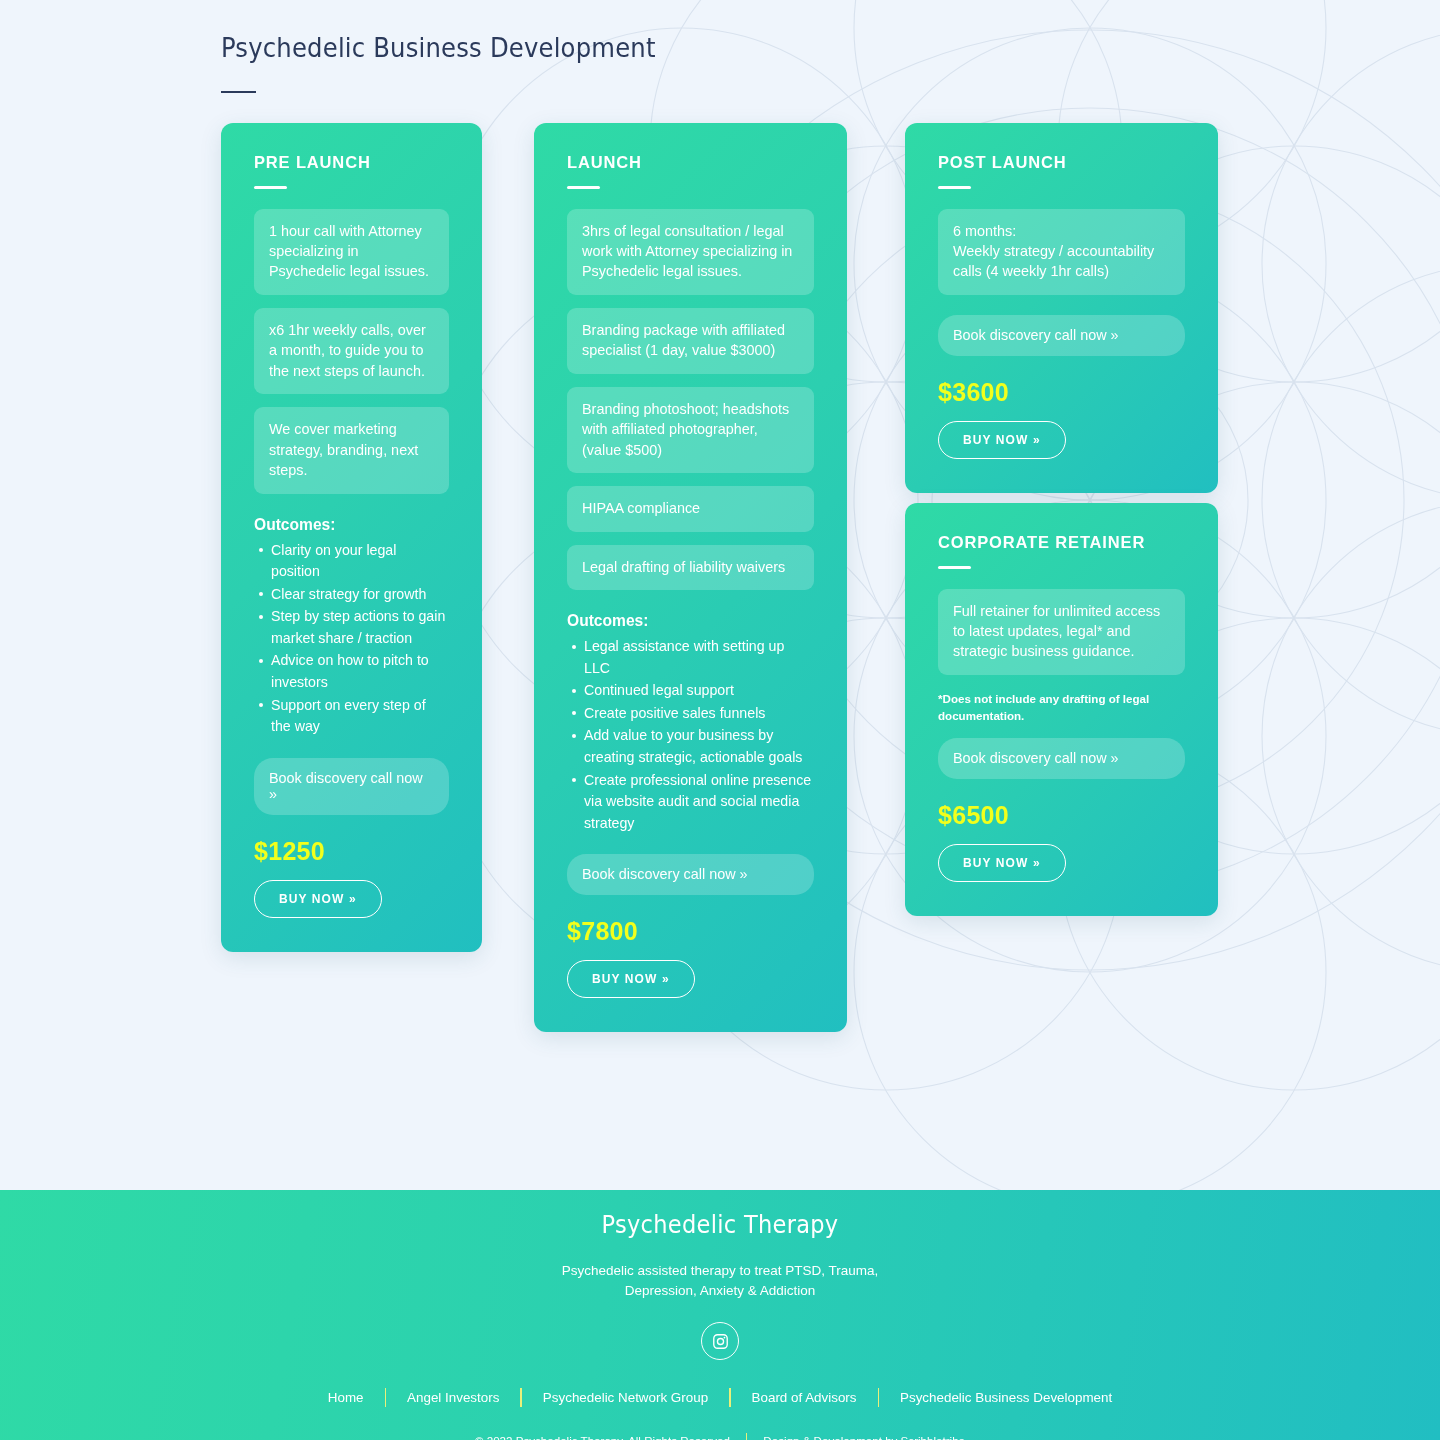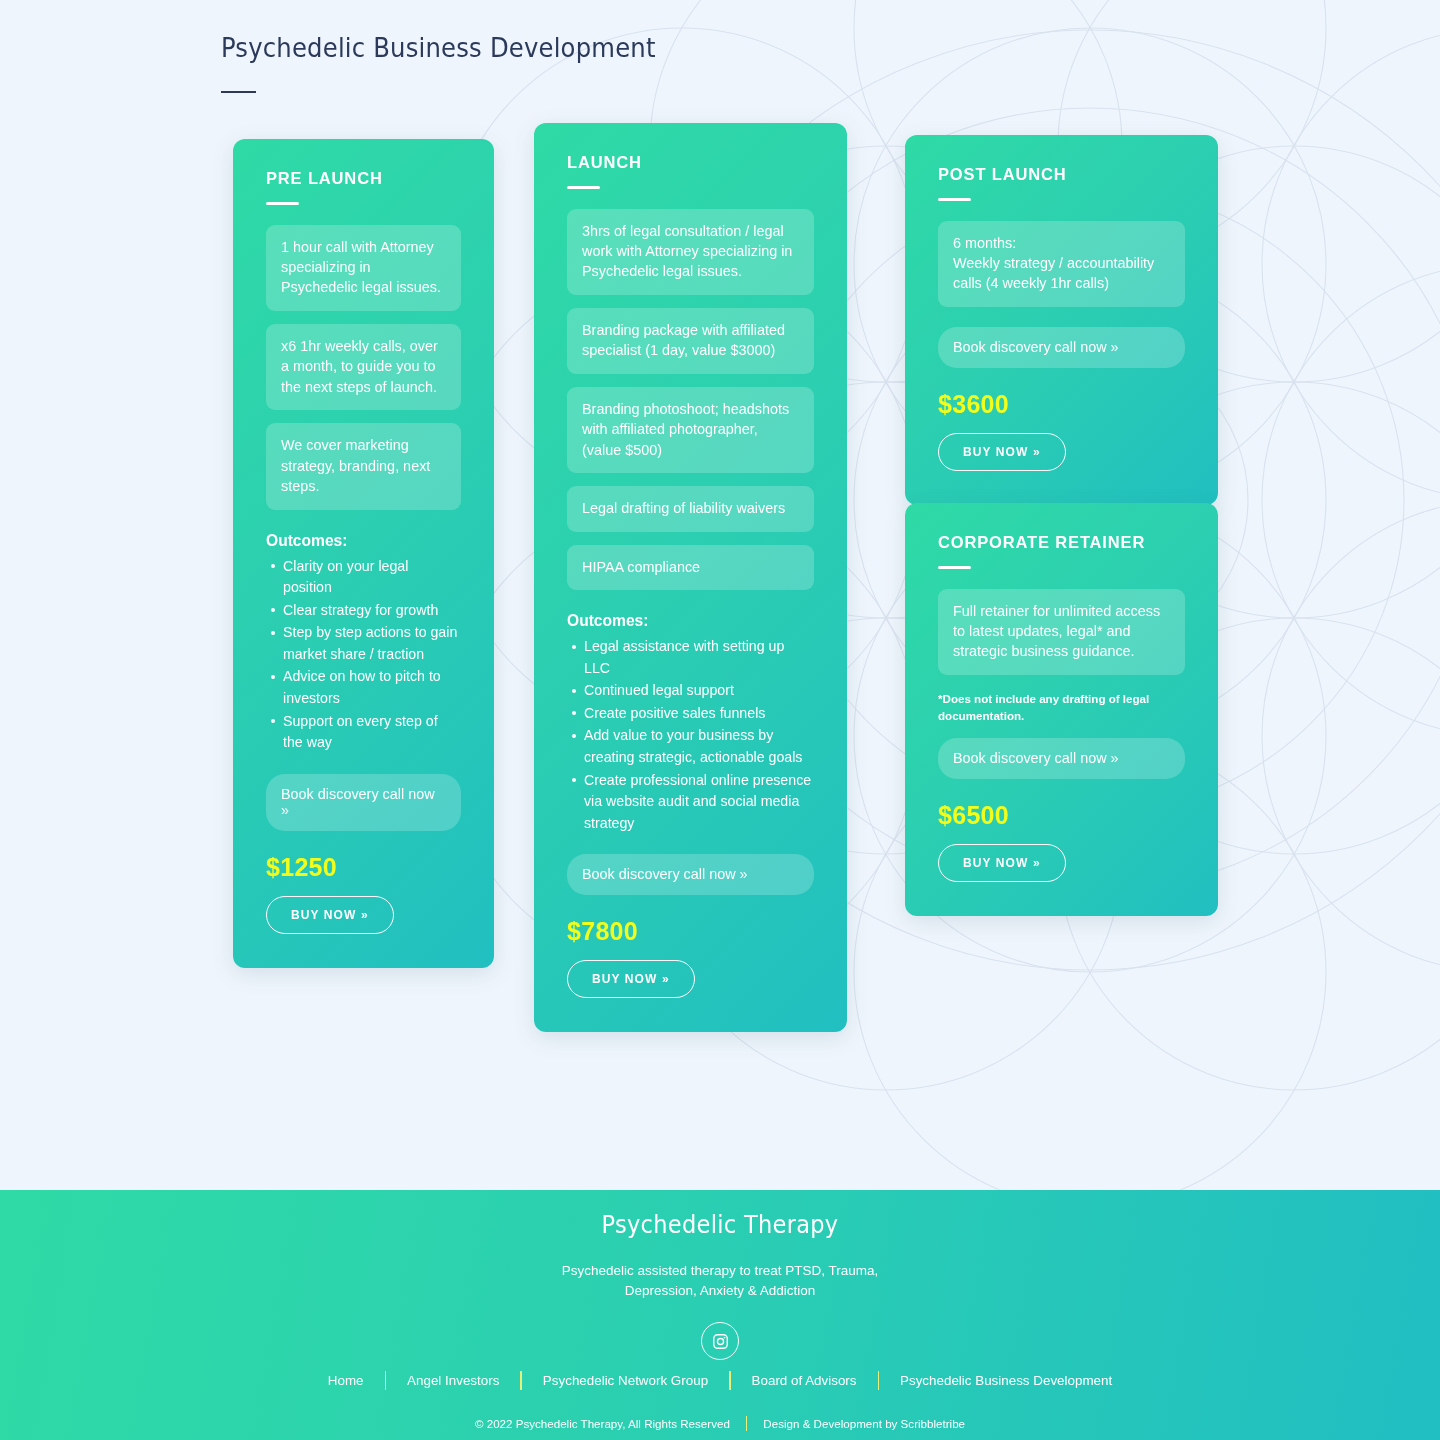--- a/index.html
+++ b/index.html
@@ -62,23 +62,23 @@
   }
   .card {
     position: absolute;
     border-radius: 12px;
     background: linear-gradient(135deg, #2fdaa6 0%, #2ccfb0 45%, #21bfc0 100%);
     box-shadow: 0 6px 22px rgba(40, 90, 110, 0.13);
     padding: 30px 33px 34px 33px;
     box-sizing: border-box;
     color: #ffffff;
   }
-  .card-col-1 { left: 221px;  top: 16px;   width: 261px; margin-left: 12px; }
+  .card-col-1 { left: 221px;  top: 0;   width: 261px; }
   .card-col-2 { left: 534px;  top: 0;   width: 313px; }
-  .card-col-3 { left: 905px;  top: 12px;   width: 313px; }
+  .card-col-3 { left: 905px;  top: 0;   width: 313px; }
   .card-col-4 { left: 905px;  top: 380px; width: 313px; }
 
   .card-title {
     font-size: 16.5px;
     font-weight: 700;
     letter-spacing: 0.85px;
     margin: 0;
     color: #ffffff;
   }
   .card-rule {
@@ -215,21 +215,21 @@
     height: 38px;
     border: 1.4px solid rgba(255,255,255,0.95);
     border-radius: 50%;
     display: flex;
     align-items: center;
     justify-content: center;
     cursor: pointer;
     box-sizing: border-box;
   }
   .footer-nav {
-    margin-top: 11px;
+    margin-top: 28px;
     display: flex;
     justify-content: center;
     align-items: center;
     gap: 0;
   }
   .footer-nav a {
     color: #ffffff;
     text-decoration: none;
     font-size: 13.4px;
     padding: 0 21px;
@@ -319,22 +319,22 @@
       <button class="buy-btn">BUY NOW »</button>
     </div>
 
     <div class="card card-col-2">
       <h2 class="card-title">LAUNCH</h2>
       <div class="card-rule"></div>
 
       <div class="feature">3hrs of legal consultation / legal work with Attorney specializing in Psychedelic legal issues.</div>
       <div class="feature">Branding package with affiliated specialist (1 day, value $3000)</div>
       <div class="feature">Branding photoshoot; headshots with affiliated photographer, (value $500)</div>
+      <div class="feature">HIPAA compliance</div>
       <div class="feature">Legal drafting of liability waivers</div>
-      <div class="feature">HIPAA compliance</div>
 
       <div class="outcomes-title">Outcomes:</div>
       <ul class="outcomes">
         <li>Legal assistance with setting up LLC</li>
         <li>Continued legal support</li>
         <li>Create positive sales funnels</li>
         <li>Add value to your business by creating strategic, actionable goals</li>
         <li>Create professional online presence via website audit and social media strategy</li>
       </ul>
 

